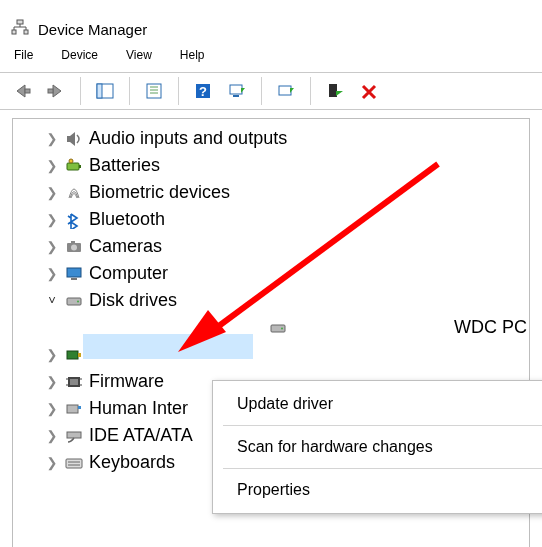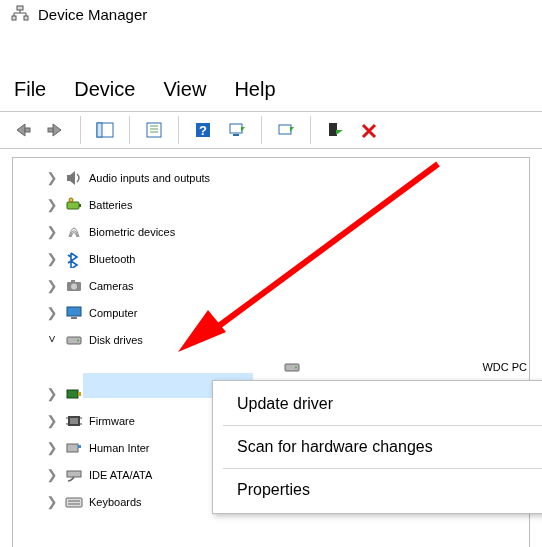--- a/index.html
+++ b/index.html
@@ -1,32 +1,32 @@
 <!DOCTYPE html>
 <html><head>
 <meta charset="utf-8">
 <style>
   * { box-sizing: border-box; margin: 0; padding: 0; font-family: "Segoe UI", Tahoma, sans-serif; }
   body { background: #fff; width: 542px; height: 547px; overflow: hidden; position: relative; }
-  .titlebar { display:flex; align-items:center; padding:4px 10px 4px; }
+  .titlebar { display:flex; align-items:flex-end; padding:18px 10px 4px; }
   .titlebar .ticon { width:20px; height:20px; margin-right:8px; display:flex; align-items:center; justify-content:center; }
   .titlebar .title { font-size:15px; }
   .menubar { display:flex; padding:6px 14px 10px; gap:28px; }
-  .menubar span { font-size:20px;margin-top:44px; }
+  .menubar span { font-size:12px; }
   .toolbar { display:flex; align-items:center; border-top:1px solid #c9c9c9; border-bottom:1px solid #c9c9c9; padding:4px 6px; gap:2px; }
   .tsep { width:1px; height:28px; background:#d0d0d0; margin:0 6px; }
   .tbtn { width:32px; height:28px; display:flex; align-items:center; justify-content:center; border:1px solid transparent; }
   .mainframe { margin:8px 12px; border:1px solid #bdbdbd; height:460px; position:relative; overflow:hidden; }
   .tree { padding:6px 2px; }
   .row { display:flex; align-items:center; height:27px; padding-left:28px; }
   .row.child { padding-left:70px;justify-content:space-between; }
   .arrow { width:18px; display:flex; justify-content:center; color:#888; font-size:13px; }
   .arrow.open { color:#333; }
   .nicon { width:22px; height:22px; margin:0 4px 0 2px; display:flex; align-items:center; justify-content:center; }
-  .nlabel { font-size:11px; white-space:nowrap; }
+  .nlabel { font-size:18px; white-space:nowrap; }
   .row.selected { }
   .row.selected .nlabel { }
   .selbox { position:absolute; background:#cde8ff; z-index:-1; }
   .ctxmenu { position:absolute; background:#fff; border:1px solid #bfbfbf; box-shadow:2px 2px 6px rgba(0,0,0,.25); padding:6px 2px; top:380px; left:212px; width:350px; }
   .ctxitem { font-size:16px; padding:8px 22px; white-space:nowrap; }
   .ctxitem.bold { font-weight:400; }
   .ctxsep { height:1px; background:#d4d4d4; margin:4px 8px; }
 
   
   .redarrow { position:absolute; left:168px; top:154px; width:280px; height:200px; pointer-events:none; }

